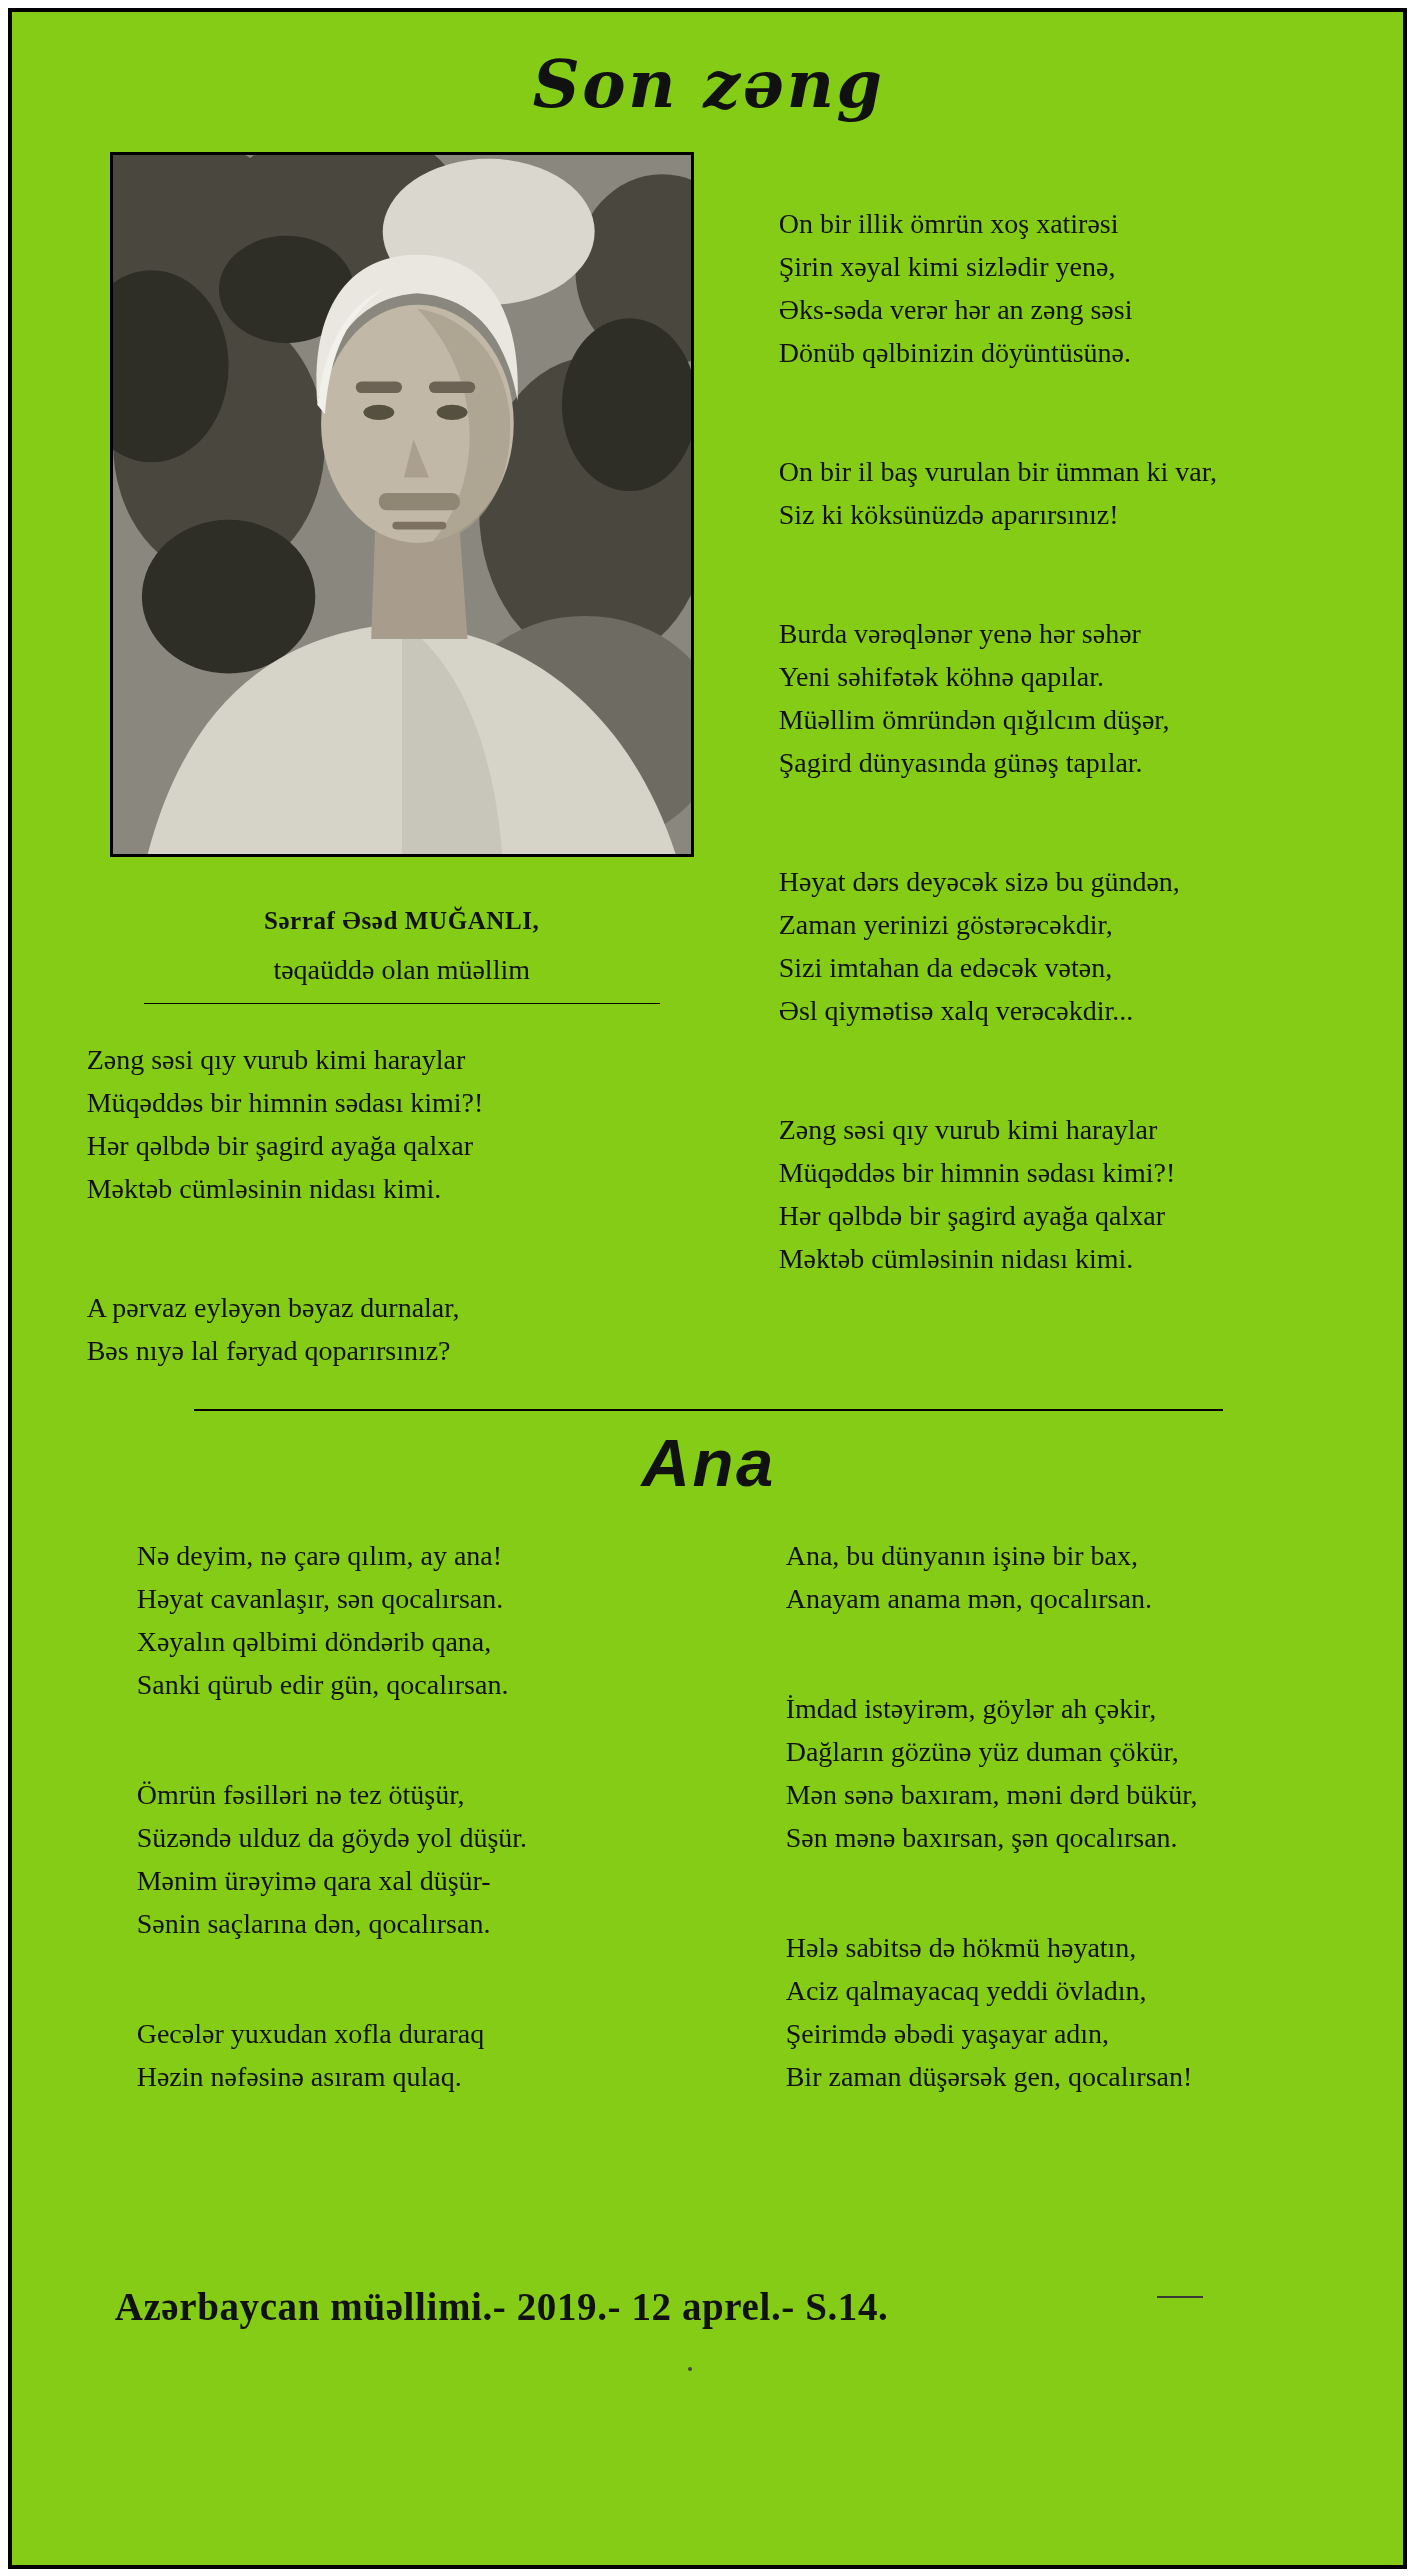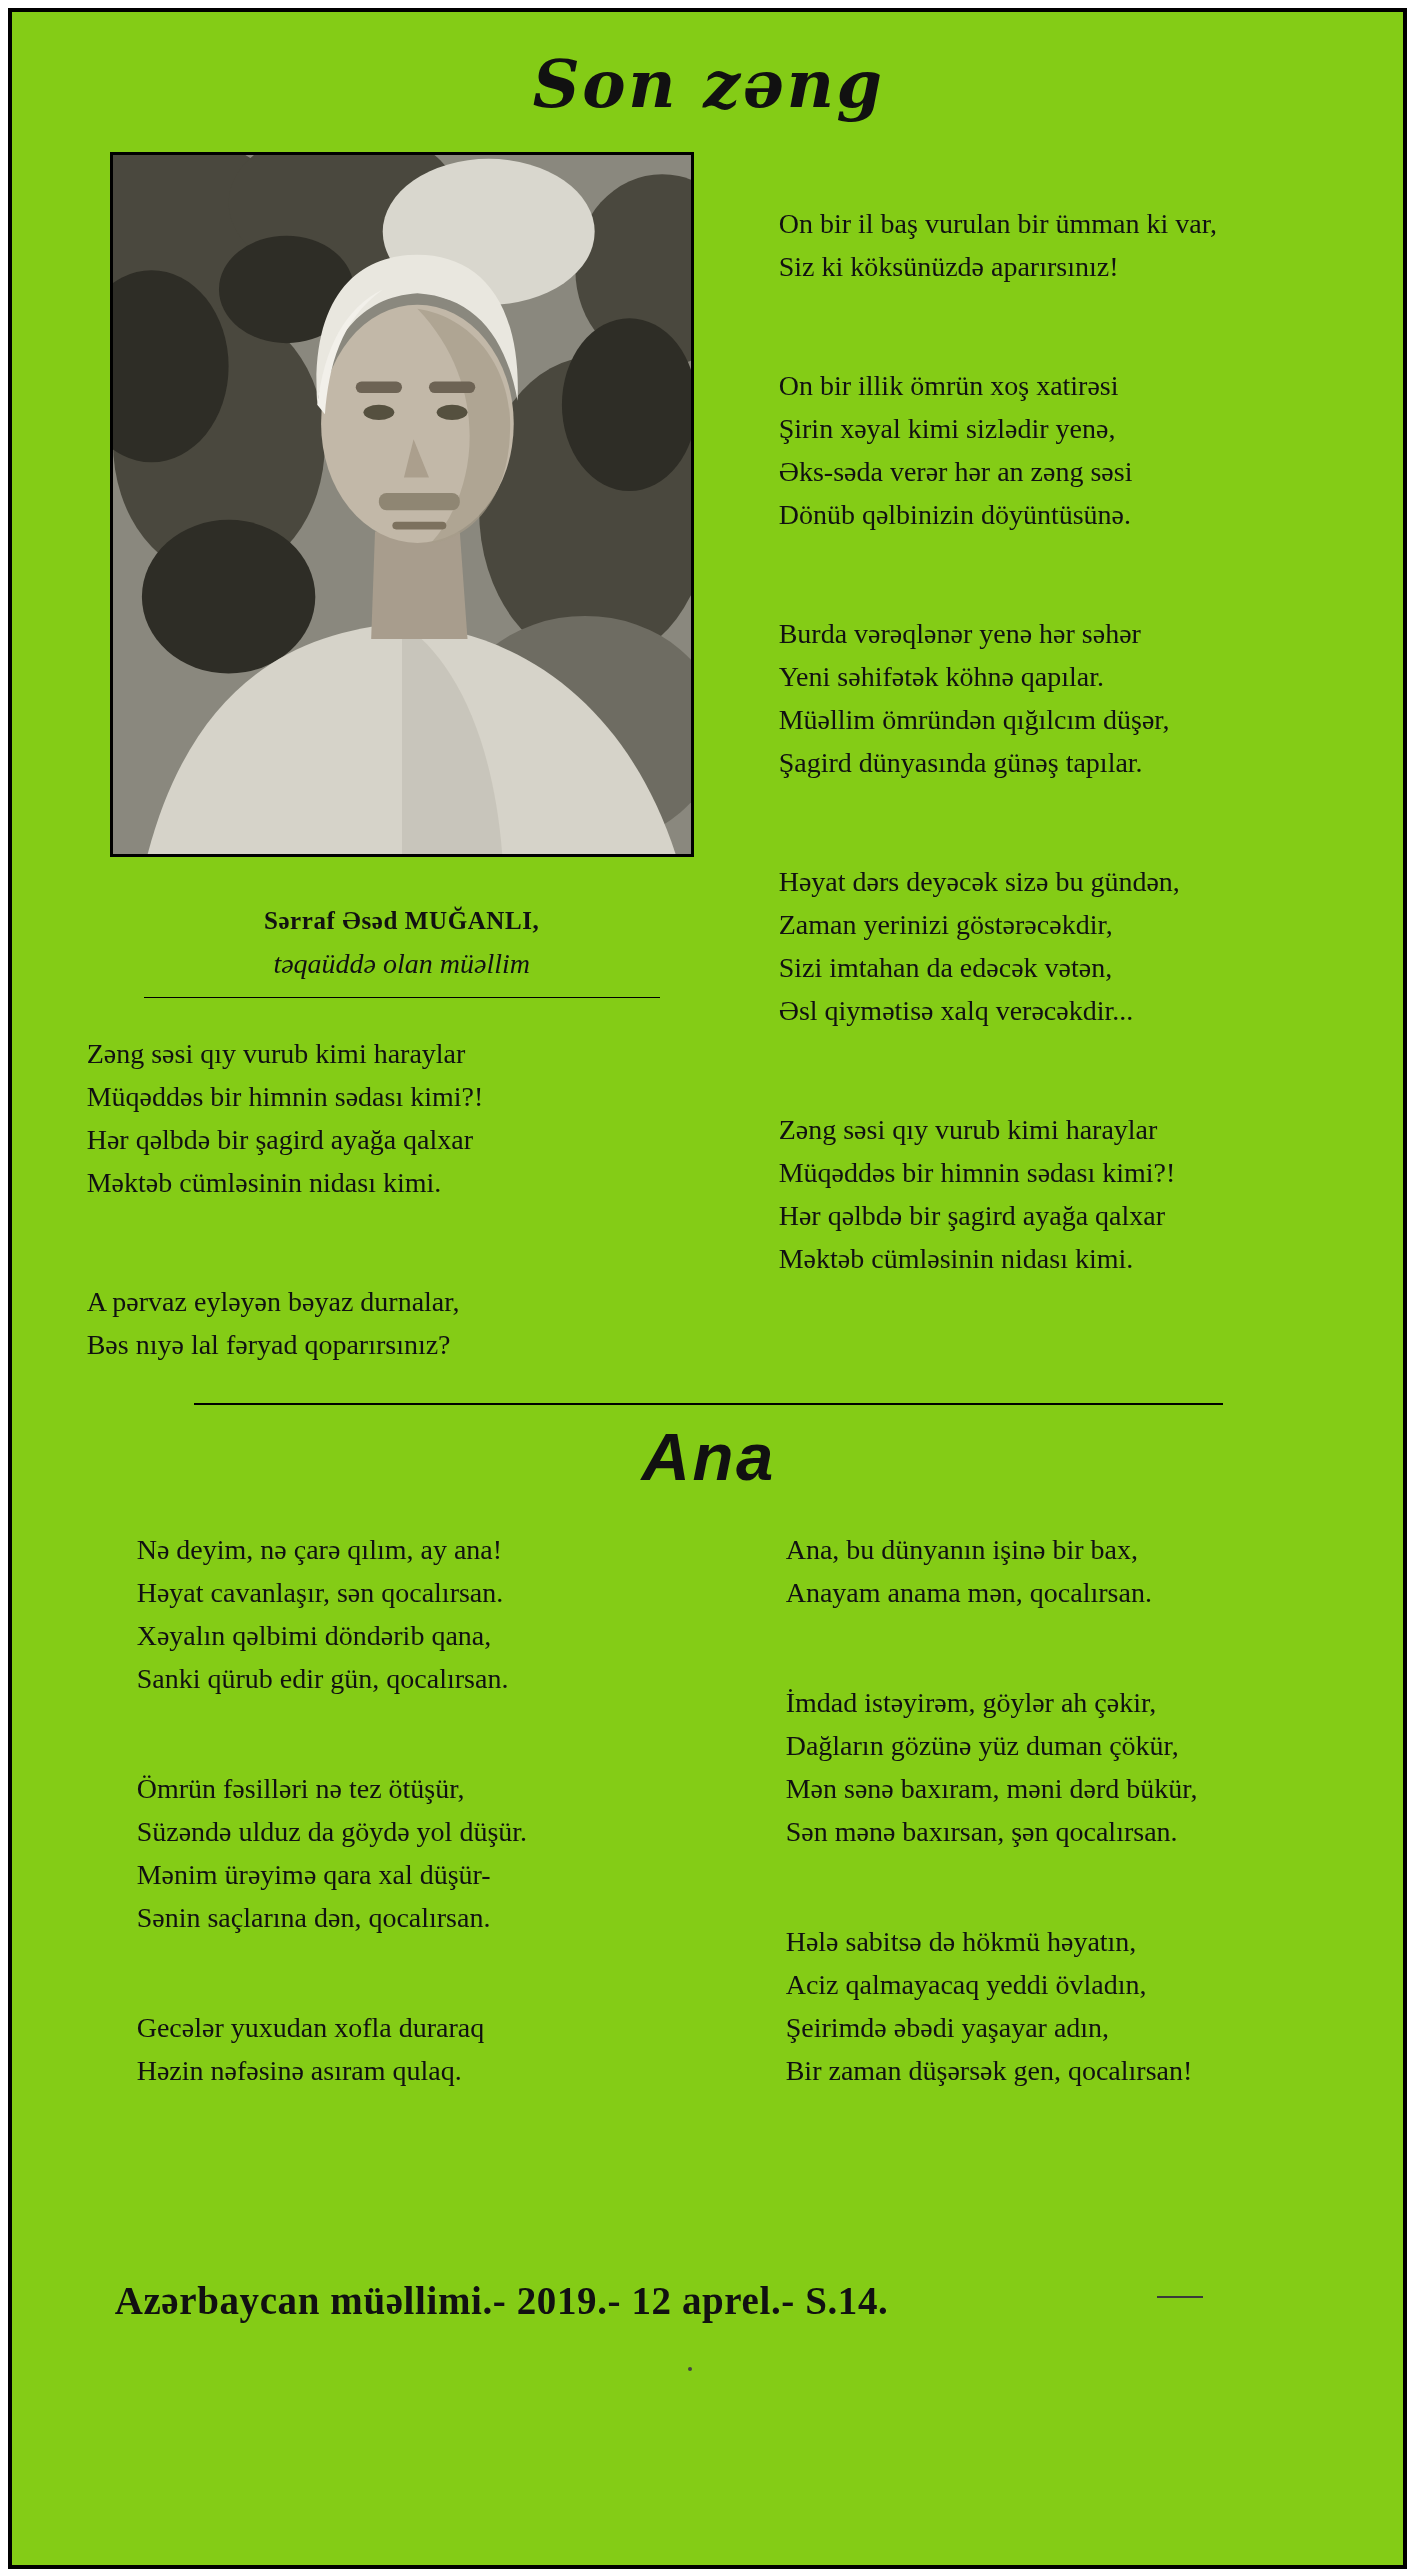--- a/index.html
+++ b/index.html
@@ -60,23 +60,22 @@
   }
   .photo svg { display:block; width:100%; height:100%; }
 
   .author-block { width:584px; margin-left:50px; text-align:center; margin-top:50px; }
   .author-name {
     font-weight:700;
     font-size:25px;
     letter-spacing:0.6px;
   }
   .author-role {
-    font-style:italic;
     font-size:28px;
-    margin-top:13px;
+    margin-top:19px;
   }
   .author-rule {
     width:516px;
     border:none;
     border-top:1.9px solid #000;
     margin:17px auto 0;
   }
 
   
   .poem { font-size:28px; line-height:43px; }
@@ -192,30 +191,30 @@
             </div>
             <div class="stanza">
               <div class="line">A pərvaz eyləyən bəyaz durnalar,</div>
               <div class="line">Bəs nıyə lal fəryad qoparırsınız?</div>
             </div>
           </div>
       </div>
 
       <div class="right-col poem">
           <div class="stanza">
-            <div class="line">On bir il baş vurulan bir ümman ki var,</div>
-            <div class="line">Siz ki köksünüzdə aparırsınız!</div>
-          </div>
-          <div class="stanza">
             <div class="line">On bir illik ömrün xoş xatirəsi</div>
             <div class="line">Şirin xəyal kimi sizlədir yenə,</div>
             <div class="line">Əks-səda verər hər an zəng səsi</div>
             <div class="line">Dönüb qəlbinizin döyüntüsünə.</div>
           </div>
           <div class="stanza">
+            <div class="line">On bir il baş vurulan bir ümman ki var,</div>
+            <div class="line">Siz ki köksünüzdə aparırsınız!</div>
+          </div>
+          <div class="stanza">
             <div class="line">Burda vərəqlənər yenə hər səhər</div>
             <div class="line">Yeni səhifətək köhnə qapılar.</div>
             <div class="line">Müəllim ömründən qığılcım düşər,</div>
             <div class="line">Şagird dünyasında günəş tapılar.</div>
           </div>
           <div class="stanza">
             <div class="line">Həyat dərs deyəcək sizə bu gündən,</div>
             <div class="line">Zaman yerinizi göstərəcəkdir,</div>
             <div class="line">Sizi imtahan da edəcək vətən,</div>
             <div class="line">Əsl qiymətisə xalq verəcəkdir...</div>

